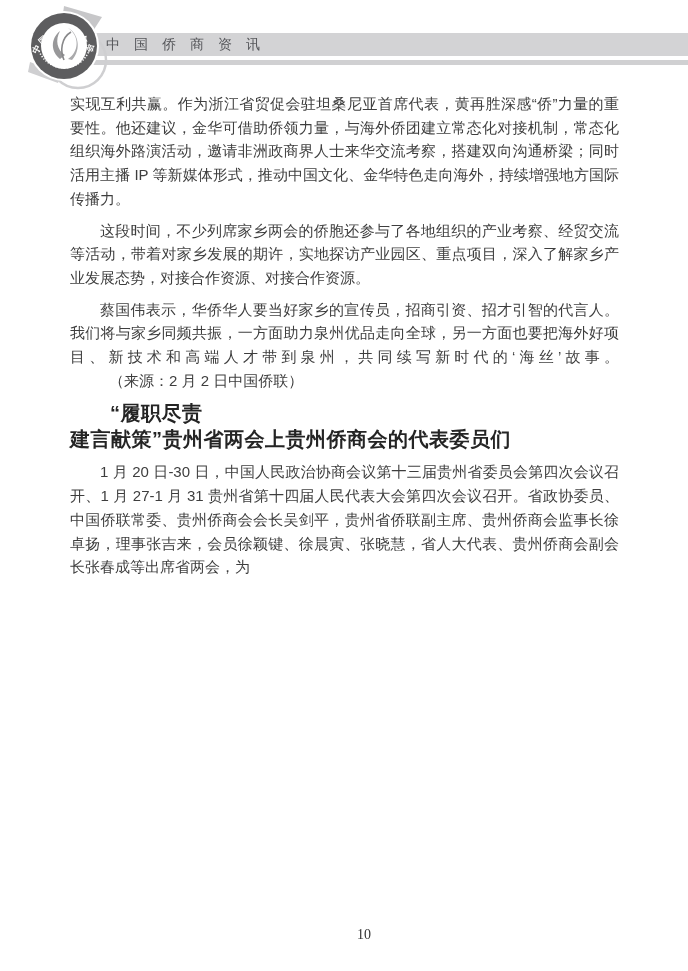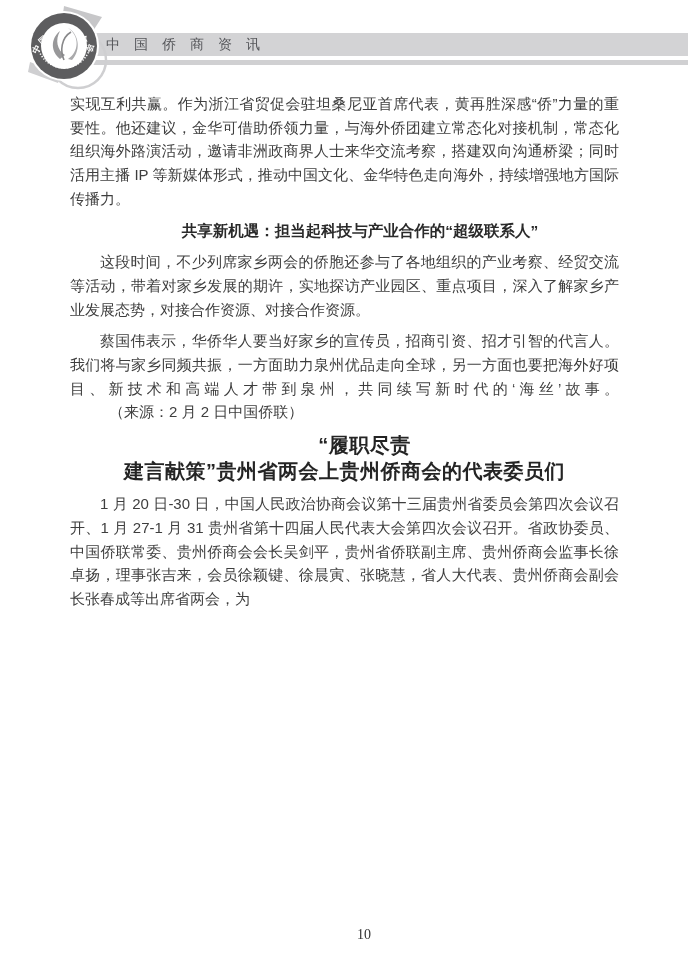--- a/index.html
+++ b/index.html
@@ -61,21 +61,21 @@
     text-align: center;
     text-indent: 0;
     color: #2a2a2a;
   }
   .source-line { white-space: nowrap; margin-left: 2.6em; }
   .article-title {
     margin: 60px 0 17px 0;
     font-size: 20px;
     line-height: 26px;
     font-weight: bold;
-    text-align: center;
+    text-align: left;
     text-indent: 0;
     color: #242424;
     letter-spacing: 0.5px;
     word-break: keep-all;
   }
 
   
   .page-number {
     position: absolute;
     left: 0; right: 0;
@@ -119,21 +119,20 @@
       <path d="M 17 47 A 27 27 0 0 0 67 47" fill="none" stroke="#ffffff" stroke-width="1.6" stroke-dasharray="1.3,1.6"></path>
 
       <path d="M38 55 C29 48 28 35 38 27 C33 36 35 46 43 51 Z" fill="#98989a"></path>
       <path d="M46 55 C57 48 58 32 46 24 C56 29 60 45 50 56 Z" fill="#aaaaac"></path>
       <path d="M42 56 C38 47 39 34 49 28" fill="none" stroke="#88888a" stroke-width="1.6"></path>
     </svg>
   </div>
 
   <div class="content">
     <p class="no-indent">实现互利共赢。作为浙江省贸促会驻坦桑尼亚首席代表，黄再胜深感“侨”力量的重要性。他还建议，金华可借助侨领力量，与海外侨团建立常态化对接机制，常态化组织海外路演活动，邀请非洲政商界人士来华交流考察，搭建双向沟通桥梁；同时活用主播 IP 等新媒体形式，推动中国文化、金华特色走向海外，持续增强地方国际传播力。</p>
-    <p class="subheading">共享新机遇：担当起科技与产业合作的“超级联系人”</p>
     <p>这段时间，不少列席家乡两会的侨胞还参与了各地组织的产业考察、经贸交流等活动，带着对家乡发展的期许，实地探访产业园区、重点项目，深入了解家乡产业发展态势，对接合作资源、对接合作资源。</p>
     <p><span>蔡国伟表示，华侨华人要当好家乡的宣传员，招商引资、招才引智的代言人。我们将与家乡同频共振，一方面助力泉州优品走向全球，另一方面也要把海外好项目、新技术和高端人才带到泉州，共同续写新时代的‘海丝’故事。</span><span class="source-line">（来源：2 月 2 日中国侨联）</span></p>
 
     <p class="article-title">“履职尽责 建言献策”贵州省两会上贵州侨商会的代表委员们</p>
     <p>1 月 20 日-30 日，中国人民政治协商会议第十三届贵州省委员会第四次会议召开、1 月 27-1 月 31 贵州省第十四届人民代表大会第四次会议召开。省政协委员、中国侨联常委、贵州侨商会会长吴剑平，贵州省侨联副主席、贵州侨商会监事长徐卓扬，理事张吉来，会员徐颖键、徐晨寅、张晓慧，省人大代表、贵州侨商会副会长张春成等出席省两会，为</p>
   </div>
 
   <div class="page-number">10</div>
 
 </div>

